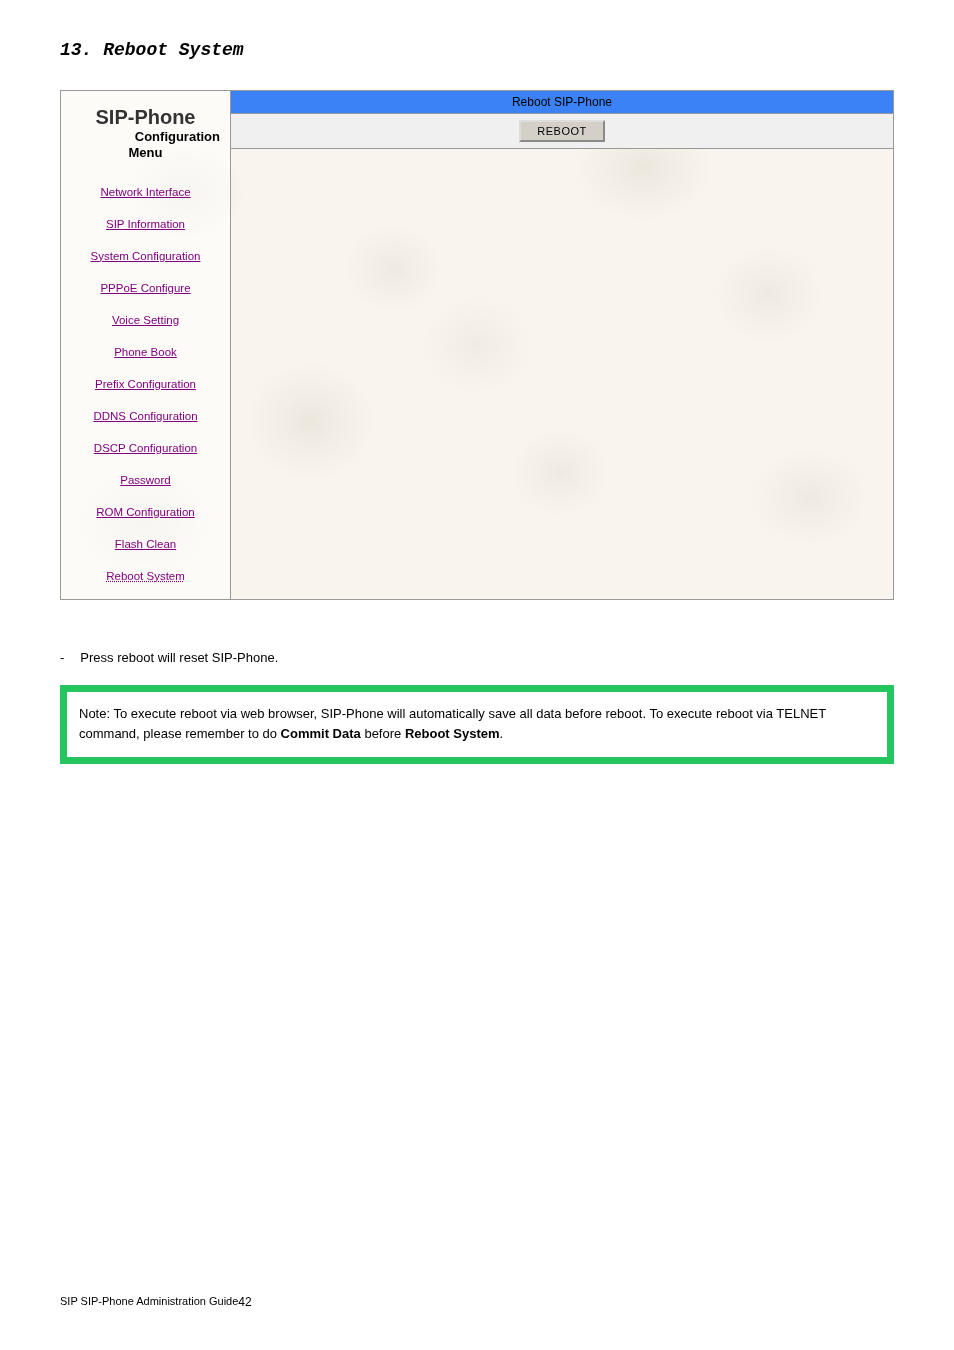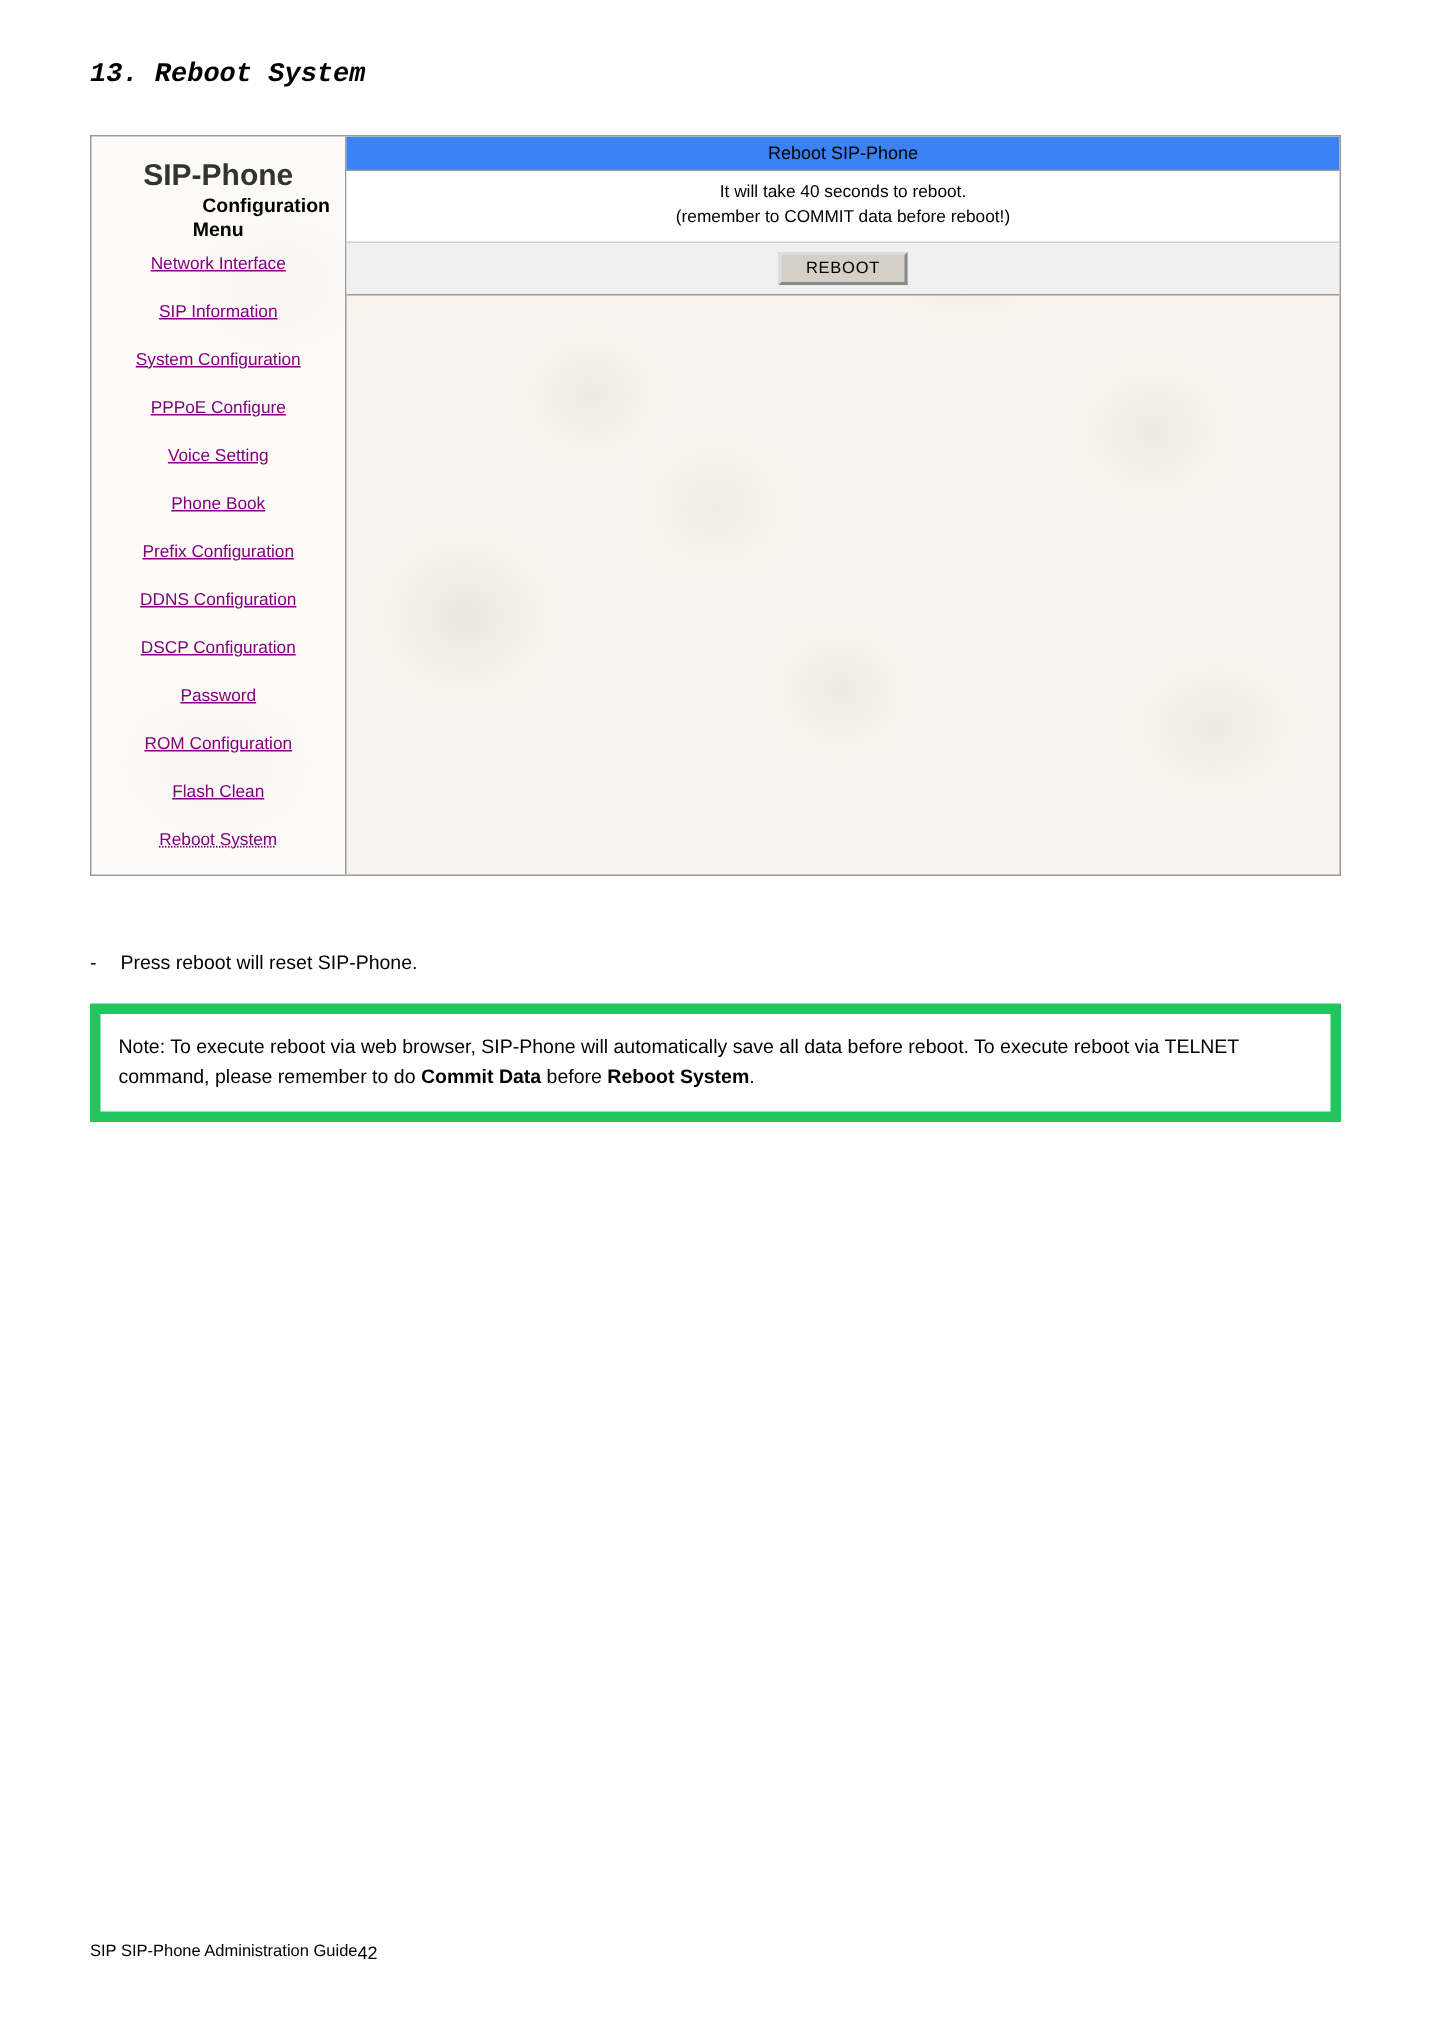--- a/index.html
+++ b/index.html
@@ -58,21 +58,21 @@
       min-width: 170px;
       border-right: 1px solid #999;
       padding: 15px 10px;
       background: rgba(255,255,255,0.6);
       position: relative;
       z-index: 1;
     }
 
     .sidebar-brand {
       text-align: center;
-      margin-bottom: 8px;
+      margin-bottom: 24px;
     }
 
     .sidebar-brand .brand-sip {
       font-size: 20px;
       font-weight: bold;
       color: #333;
     }
 
     .sidebar-brand .brand-config {
       font-size: 13px;
@@ -226,24 +226,20 @@
         <a>Password</a>
         <a>ROM Configuration</a>
         <a>Flash Clean</a>
         <a class="active">Reboot System</a>
       </nav>
     </div>
 
     <div class="content-area">
       <div class="reboot-panel">
         <div class="reboot-panel-title">Reboot SIP-Phone</div>
-        <div class="reboot-panel-message">
-          <div>It will take 40 seconds to reboot.</div>
-          <div>(remember to COMMIT data before reboot!)</div>
-        </div>
         <div class="reboot-panel-action">
           <button class="reboot-button">REBOOT</button>
         </div>
       </div>
     </div>
   </div>
 
   <div class="notes-section">
     <div class="bullet-point">
       <span class="bullet-dash">-</span>

